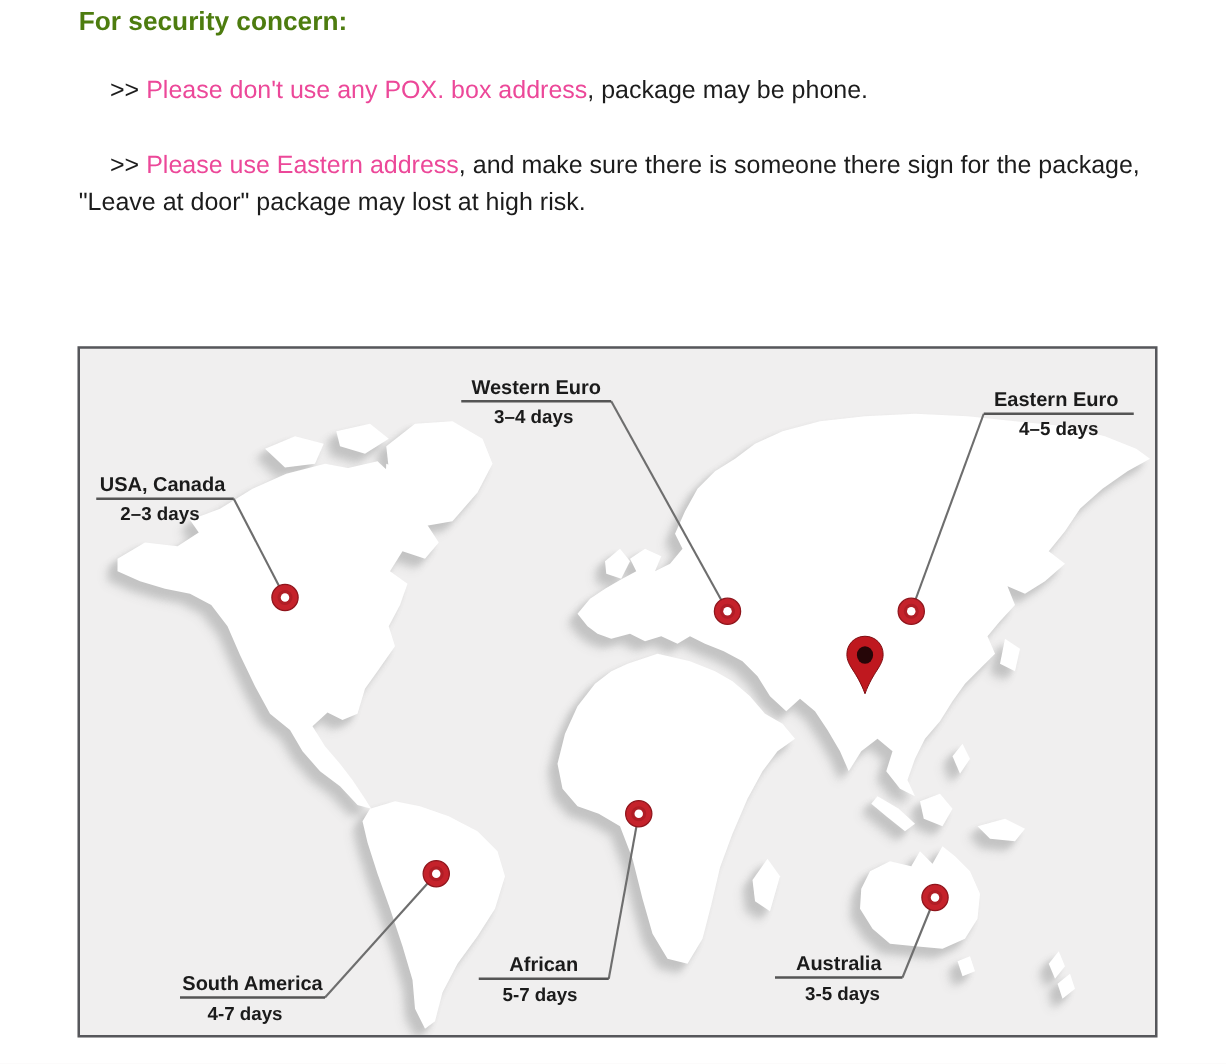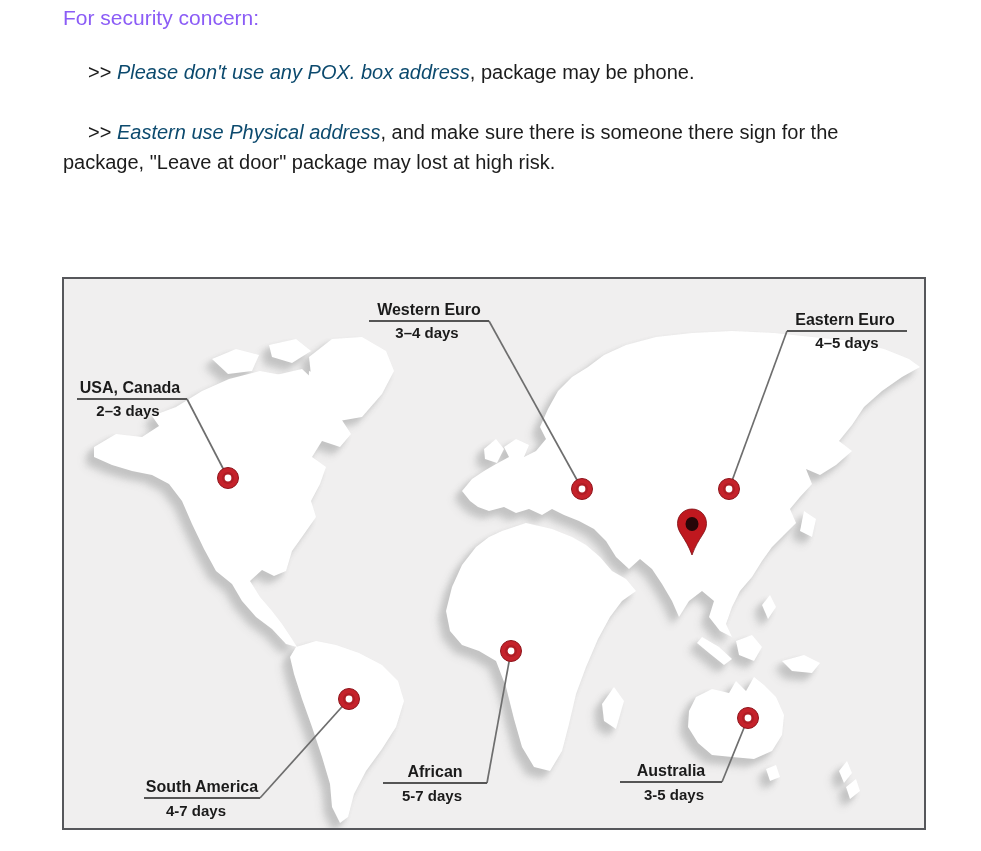--- a/index.html
+++ b/index.html
@@ -2,44 +2,44 @@
 <html><head>
 <meta charset="utf-8">
 <style>
   html,body{margin:0;padding:0;}
   body{
     width:981px;height:851px;position:relative;background:#ffffff;
     font-family:"Liberation Sans","DejaVu Sans",sans-serif;
     -webkit-font-smoothing:antialiased;overflow:hidden;
   }
   .notice{position:absolute;left:63px;top:6px;width:862px;color:#1c1c1c;}
-  .notice h1{font-size:21px;font-weight:normal;margin:0 0 27px 0;color:#8b5cf6;}
+  .notice h1{font-size:21px;font-weight:bold;margin:0 0 27px 0;color:#4d7c0f;}
   .notice p{font-size:20px;margin:0;line-height:30px;color:#1c1c1c;}
   .notice p.gap{margin-bottom:30px;}
   .notice p.indent{text-indent:25px;}
-  .red{color:#0c4a6e;font-style:italic;}
+  .red{color:#ec4899;}
   .map-panel{
     position:absolute;left:62px;top:277px;width:864px;height:553px;
     box-sizing:border-box;border:2px solid #56575b;background:#f0efef;
   }
   .map-panel svg{display:block;width:860px;height:549px;}
   .continents{filter:drop-shadow(-6px 6px 3px #c3c3c3) drop-shadow(-3px 3px 2px #d8d8d8);}
   .continents path{fill:#ffffff;stroke:none;}
   .leader{stroke:#6e6e6e;stroke-width:1.7;fill:none;}
   .underline{stroke:#555555;stroke-width:2;fill:none;}
   .map-name{font-family:"Liberation Sans",sans-serif;font-size:16px;font-weight:bold;fill:#1b1b1b;text-anchor:middle;}
   .map-days{font-family:"Liberation Sans",sans-serif;font-size:15px;font-weight:bold;fill:#1b1b1b;text-anchor:middle;}
 </style>
 </head>
 <body>
 
 <div class="notice">
   <h1>For security concern:</h1>
   <p class="gap indent"><span>&gt;&gt; </span><span class="red">Please don't use any POX. box address</span><span>, package may be phone.</span></p>
-  <p class="gap indent"><span>&gt;&gt; </span><span class="red">Eastern use Physical address</span><span>, and make sure there is someone there sign for the package, "Leave at door" package may lost at high risk.</span></p>
+  <p class="gap indent"><span>&gt;&gt; </span><span class="red">Please use Eastern address</span><span>, and make sure there is someone there sign for the package, "Leave at door" package may lost at high risk.</span></p>
 </div>
 
 <div class="map-panel">
   <svg viewBox="0 0 860 549">
 
     <g class="continents">
 
       <path d="M30,168 L52,155 L78,158 L95,147 L88,137 L112,128 L138,112 L165,100 L196,92 L228,98 L252,108 L262,122 L276,138 L287,155 L276,168 L258,162 L248,178 L262,188 L256,205 L247,222 L252,238 L238,258 L228,272 L222,292 L210,297 L198,291 L186,302 L196,318 L208,332 L218,345 L228,360 L233,368 L222,365 L208,350 L192,338 L178,322 L168,305 L152,292 L140,270 L128,245 L118,222 L105,205 L88,196 L68,192 L48,186 L30,178 Z"></path>
 
       <path d="M148,80 L172,70 L195,76 L188,92 L164,95 Z"></path>

